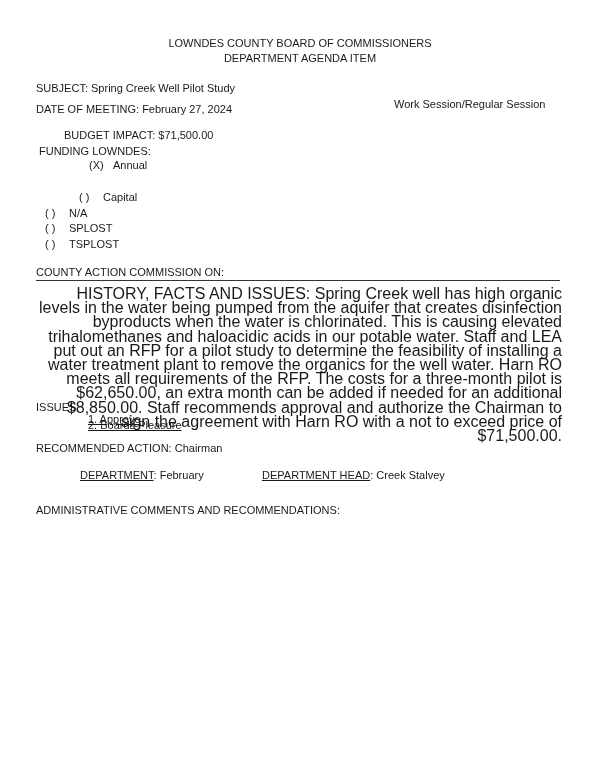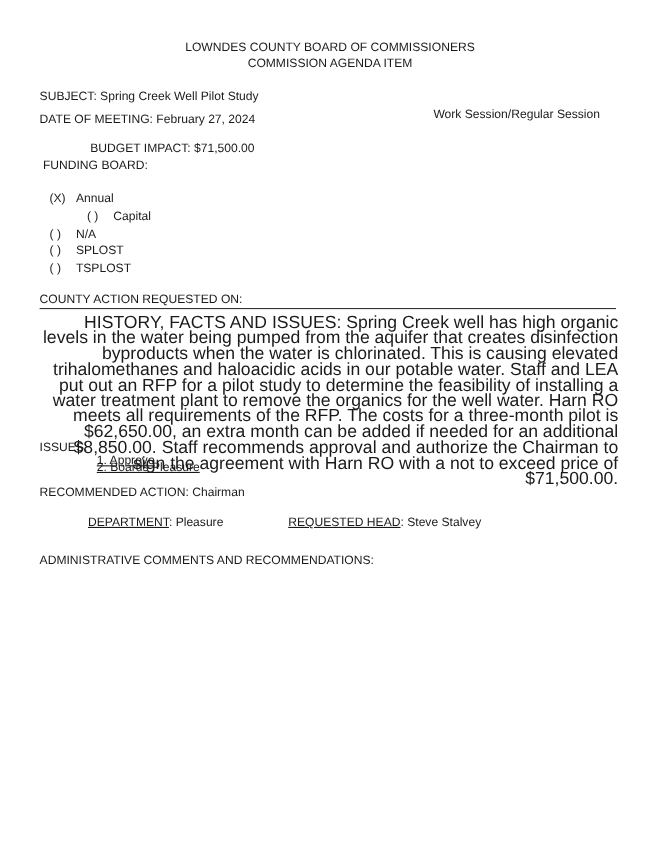--- a/index.html
+++ b/index.html
@@ -19,59 +19,59 @@
     line-height: 14.2px; white-space: normal; text-align: right;
     font-size: 16px;
   }
 </style>
 </head>
 <body>
 
 <div>
 
   <div class="abs center" style="top:36px;">LOWNDES COUNTY BOARD OF COMMISSIONERS</div>
-  <div class="abs center" style="top:51px;">COMMISSION AGENDA ITEM</div>
+  <div class="abs center" style="top:51px;">DEPARTMENT AGENDA ITEM</div>
 
   <div class="abs" style="left:36px; top:81px;">SUBJECT: Spring Creek Well Pilot Study</div>
   <div class="abs" style="left:36px; top:102px;">DATE OF MEETING: February 27, 2024</div>
   <div class="abs" style="left:394px; top:97px;">Work Session/Regular Session</div>
 
-  <div class="abs" style="left:54px; top:128px;padding-left:28px;">BUDGET IMPACT: $71,500.00</div>
-  <div class="abs" style="left:39px; top:144px;">FUNDING BOARD:</div>
+  <div class="abs" style="left:36px; top:128px;padding-left:28px;">BUDGET IMPACT: $71,500.00</div>
+  <div class="abs" style="left:39px; top:144px;">FUNDING LOWNDES:</div>
 
   <div>
-    <div class="fund-row" style="top:174px;">
+    <div class="fund-row" style="top:158px;margin-left:44px;">
       <span class="mark">(X)</span><span>Annual</span>
     </div>
     <div class="fund-row" style="top:190px;margin-left:34px;">
       <span class="mark">( )</span><span>Capital</span>
     </div>
     <div class="fund-row" style="top:206px;">
       <span class="mark">( )</span><span>N/A</span>
     </div>
     <div class="fund-row" style="top:221px;">
       <span class="mark">( )</span><span>SPLOST</span>
     </div>
     <div class="fund-row" style="top:237px;">
       <span class="mark">( )</span><span>TSPLOST</span>
     </div>
   </div>
 
-  <div class="abs" style="left:36px; top:265px;">COUNTY ACTION REQUESTED ON:</div>
+  <div class="abs" style="left:36px; top:265px;">COUNTY ACTION COMMISSION ON:</div>
   <div class="rule"></div>
 
   <div class="para">HISTORY, FACTS AND ISSUES: Spring Creek well has high organic levels in the water being pumped from the aquifer that creates disinfection byproducts when the water is chlorinated. This is causing elevated trihalomethanes and haloacidic acids in our potable water. Staff and LEA put out an RFP for a pilot study to determine the feasibility of installing a water treatment plant to remove the organics for the well water. Harn RO meets all requirements of the RFP. The costs for a three-month pilot is $62,650.00, an extra month can be added if needed for an additional $8,850.00. Staff recommends approval and authorize the Chairman to sign the agreement with Harn RO with a not to exceed price of $71,500.00.</div>
 
   <div class="abs" style="left:36px; top:400px;">ISSUES:</div>
   <div class="abs" style="left:88px; top:412px;text-decoration:underline;">1. Approve</div>
   <div class="abs" style="left:88px; top:418px;text-decoration:underline;">2. Boards Pleasure</div>
 
   <div class="abs" style="left:36px; top:441px;">RECOMMENDED ACTION: Chairman</div>
 
   <div class="abs" style="left:36px; top:468px;">
-    <span class="u">DEPARTMENT</span><span>: Pleasure</span>
+    <span class="u">DEPARTMENT</span><span>: February</span>
   </div>
   <div class="abs" style="left:218px; top:468px;">
-    <span class="u">REQUESTED HEAD</span><span>: Steve Stalvey</span>
+    <span class="u">DEPARTMENT HEAD</span><span>: Creek Stalvey</span>
   </div>
 
   <div class="abs" style="left:36px; top:503px;">ADMINISTRATIVE COMMENTS AND RECOMMENDATIONS:</div>
 </div>
 
 </body></html>

